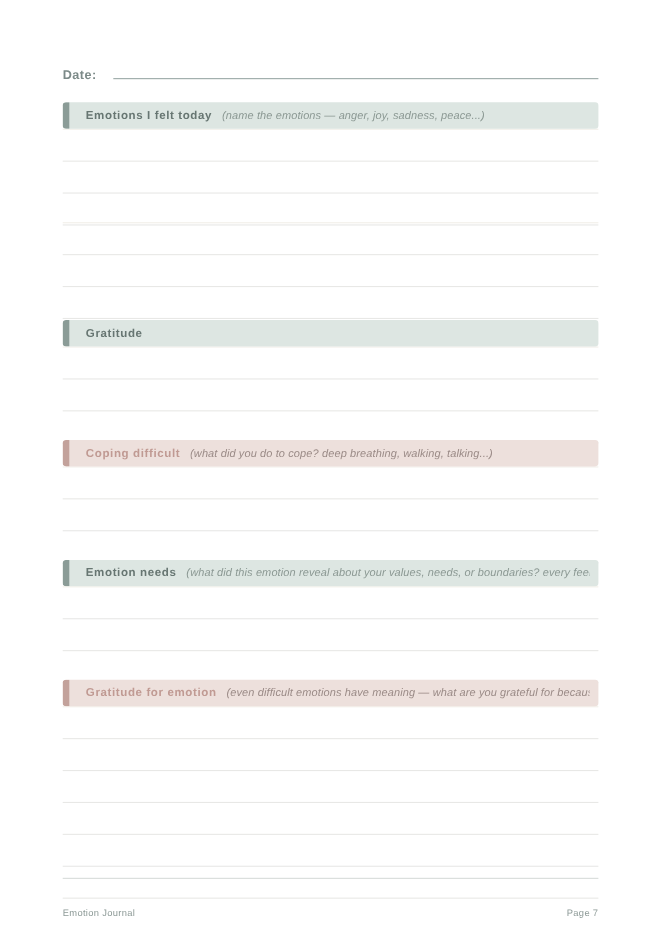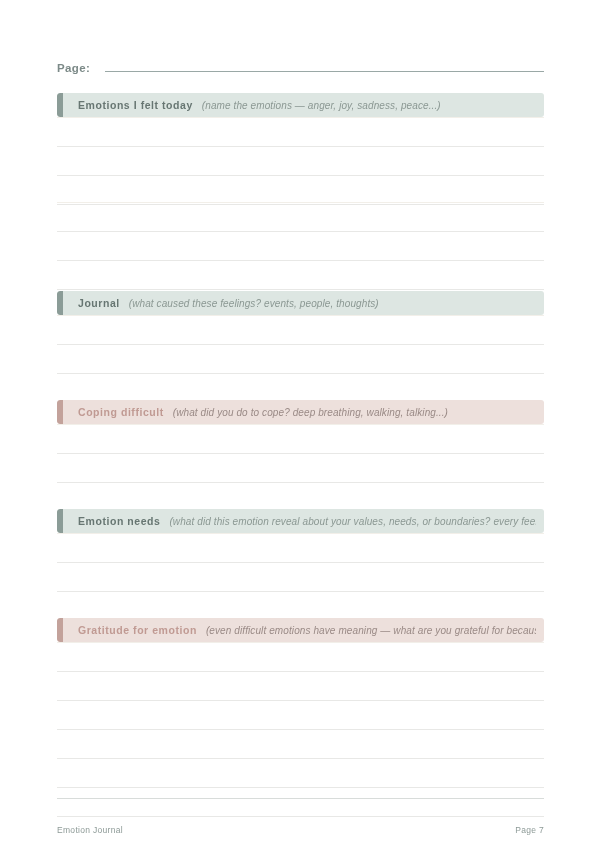--- a/index.html
+++ b/index.html
@@ -144,21 +144,21 @@
     color: #8d9a97;
     letter-spacing: 0.3px;
   }
 </style>
 </head>
 <body>
 
 <div class="page">
 
   <div class="date-row">
-    <span class="date-label">Page:</span>
+    <span class="date-label">Date:</span>
     <span class="date-rule"></span>
   </div>
 
   <div id="sections-host">
       <div class="section theme-sage" style="top: 93px;">
         <div class="bar">
           <div class="bar-accent"></div>
           <div class="bar-inner">
             <span class="bar-title">Emotions I felt today</span>
             <span class="bar-hint">(name the emotions — anger, joy, sadness, peace...)</span>
@@ -174,22 +174,21 @@
         <div class="lines">
           <div class="wline"></div>
           <div class="wline"></div>
           <div class="wline"></div>
         </div>
       </div>
       <div class="section theme-sage" style="top: 291px;">
         <div class="bar">
           <div class="bar-accent"></div>
           <div class="bar-inner">
-            <span class="bar-title">Journal</span>
-            <span class="bar-hint">(what caused these feelings? events, people, thoughts)</span>
+            <span class="bar-title">Gratitude</span>
           </div>
         </div>
         <div class="lines">
           <div class="wline"></div>
           <div class="wline"></div>
           <div class="wline"></div>
         </div>
       </div>
       <div class="section theme-rose" style="top: 400px;">
         <div class="bar">

